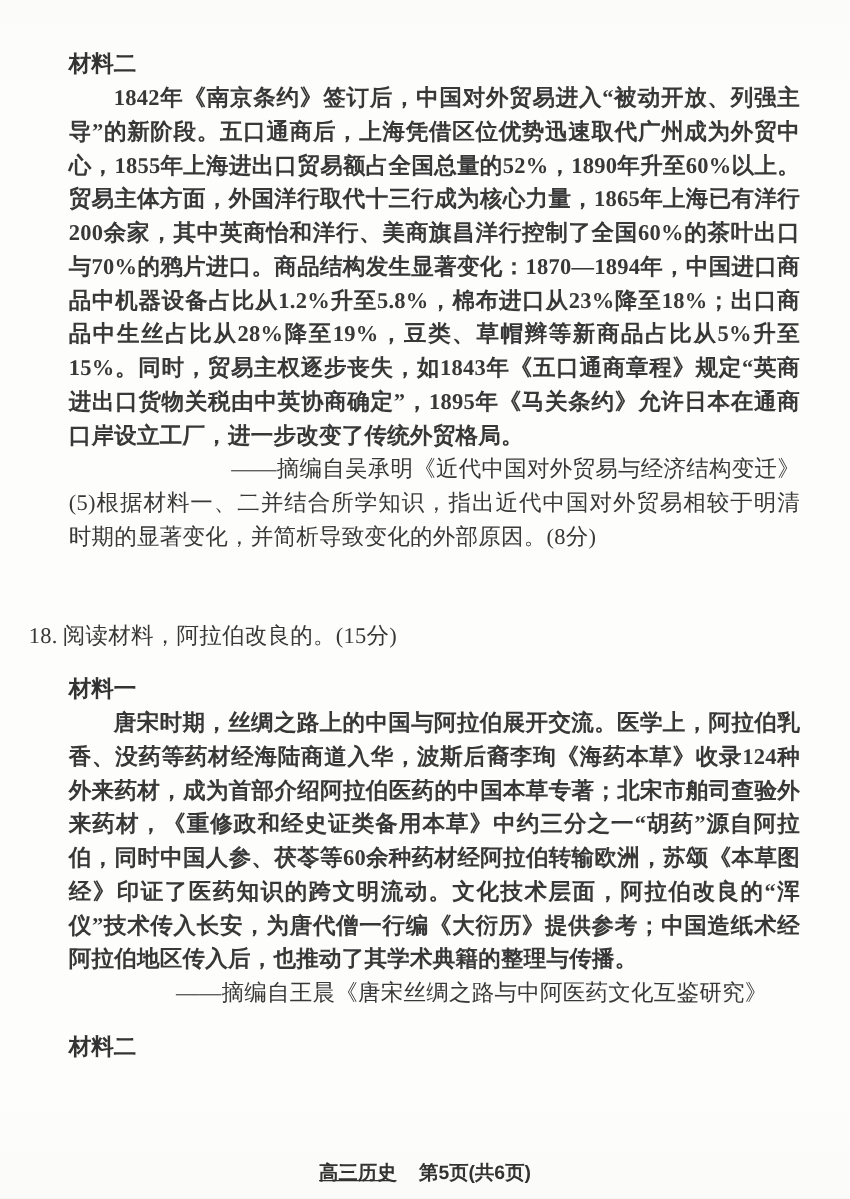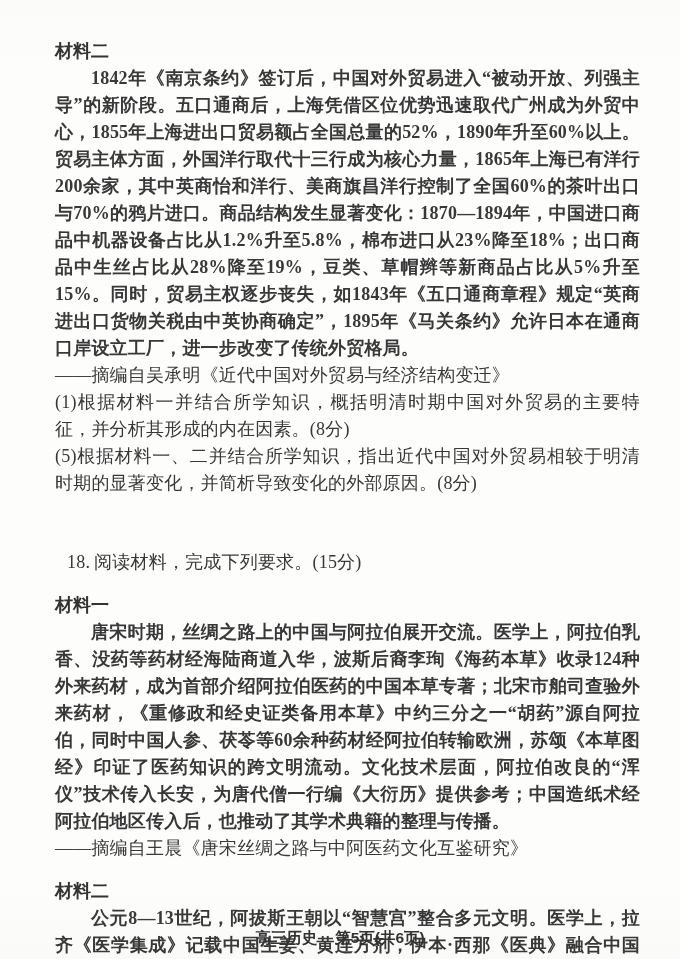--- a/index.html
+++ b/index.html
@@ -27,75 +27,74 @@
     font-weight: bold;
     font-family: "Liberation Sans", "DejaVu Sans", sans-serif;
     color: #333;
   }
   .para {
     text-indent: 2em;
     letter-spacing: 0.2px;
     font-weight: bold;
   }
   .attribution {
+    text-align: right;
     letter-spacing: 0.2px;
   }
   .attribution.inset { padding-right: 26px; }
   .question-block { letter-spacing: 0.2px; }
   .big-gap { height: 52px; }
   .q18-stem {
     margin-left: -32px;
     letter-spacing: 0.2px;
   }
-  .q18-stem .q-num { margin-right: 4px; margin-left: 44px; }
+  .q18-stem .q-num { margin-right: 4px; }
   .mh-top { margin-top: 16px; }
   .footer {
     position: absolute;
     left: 0;
     bottom: 10px;
     width: 100%;
     text-align: center;
     font-weight: bold;
     font-size: 15.5px;
     color: #333;
     font-family: "Liberation Sans", "DejaVu Sans", sans-serif;
   }
-  .footer .f-course { margin-right: 18px; }
+  .footer .f-course { margin-right: 18px; text-decoration: underline; }
 </style>
 </head>
 <body>
 
 <div class="page">
   <div class="content">
 
     <div class="material-heading">材料二</div>
 
     <div class="para">1842年《南京条约》签订后，中国对外贸易进入“被动开放、列强主导”的新阶段。五口通商后，上海凭借区位优势迅速取代广州成为外贸中心，1855年上海进出口贸易额占全国总量的52%，1890年升至60%以上。贸易主体方面，外国洋行取代十三行成为核心力量，1865年上海已有洋行200余家，其中英商怡和洋行、美商旗昌洋行控制了全国60%的茶叶出口与70%的鸦片进口。商品结构发生显著变化：1870—1894年，中国进口商品中机器设备占比从1.2%升至5.8%，棉布进口从23%降至18%；出口商品中生丝占比从28%降至19%，豆类、草帽辫等新商品占比从5%升至15%。同时，贸易主权逐步丧失，如1843年《五口通商章程》规定“英商进出口货物关税由中英协商确定”，1895年《马关条约》允许日本在通商口岸设立工厂，进一步改变了传统外贸格局。</div>
 
     <div class="attribution">——摘编自吴承明《近代中国对外贸易与经济结构变迁》</div>
 
-    <div class="question-block">(1)根据材料一并结合所学知识，概括明清时期中国对外贸易的主要特征，并分析其形成的内在因素。(8分)</div>
 
     <div class="question-block">(5)根据材料一、二并结合所学知识，指出近代中国对外贸易相较于明清时期的显著变化，并简析导致变化的外部原因。(8分)</div>
 
 
     <div class="big-gap"></div>
 
     <div class="q18-stem">
-      <span class="q-num">18.</span><span>阅读材料，完成下列要求。(15分)</span>
+      <span class="q-num">18.</span><span>阅读材料，阿拉伯改良的。(15分)</span>
     </div>
 
     <div class="material-heading mh-top">材料一</div>
 
     <div class="para">唐宋时期，丝绸之路上的中国与阿拉伯展开交流。医学上，阿拉伯乳香、没药等药材经海陆商道入华，波斯后裔李珣《海药本草》收录124种外来药材，成为首部介绍阿拉伯医药的中国本草专著；北宋市舶司查验外来药材，《重修政和经史证类备用本草》中约三分之一“胡药”源自阿拉伯，同时中国人参、茯苓等60余种药材经阿拉伯转输欧洲，苏颂《本草图经》印证了医药知识的跨文明流动。文化技术层面，阿拉伯改良的“浑仪”技术传入长安，为唐代僧一行编《大衍历》提供参考；中国造纸术经阿拉伯地区传入后，也推动了其学术典籍的整理与传播。</div>
 
     <div class="attribution inset">——摘编自王晨《唐宋丝绸之路与中阿医药文化互鉴研究》</div>
 
     <div class="material-heading mh-top">材料二</div>
 
-    <div class="para">公元8—13世纪，阿拔斯王朝以“智慧宫”整合多元文明。医学上，拉齐《医学集成》记载中国生姜、黄连方剂，伊本·西那《医典》融合中国脉诊与阿拉伯诊法。技术上，阿拉伯</div>
 
   </div>
 
   <div class="footer">
     <span class="f-course">高三历史</span><span>第5页(共6页)</span>
   </div>
 </div>
 
 </body></html>

